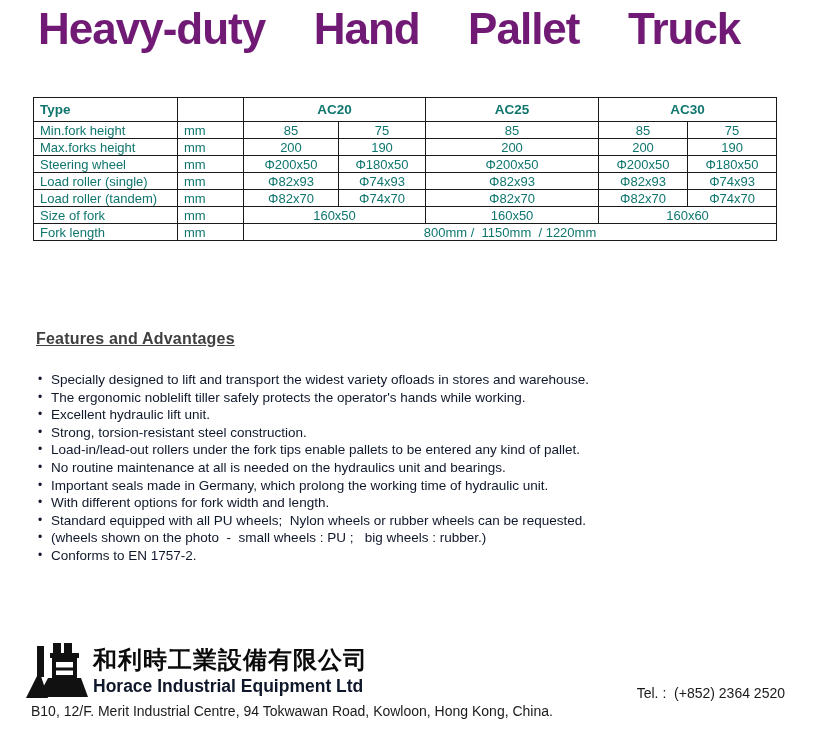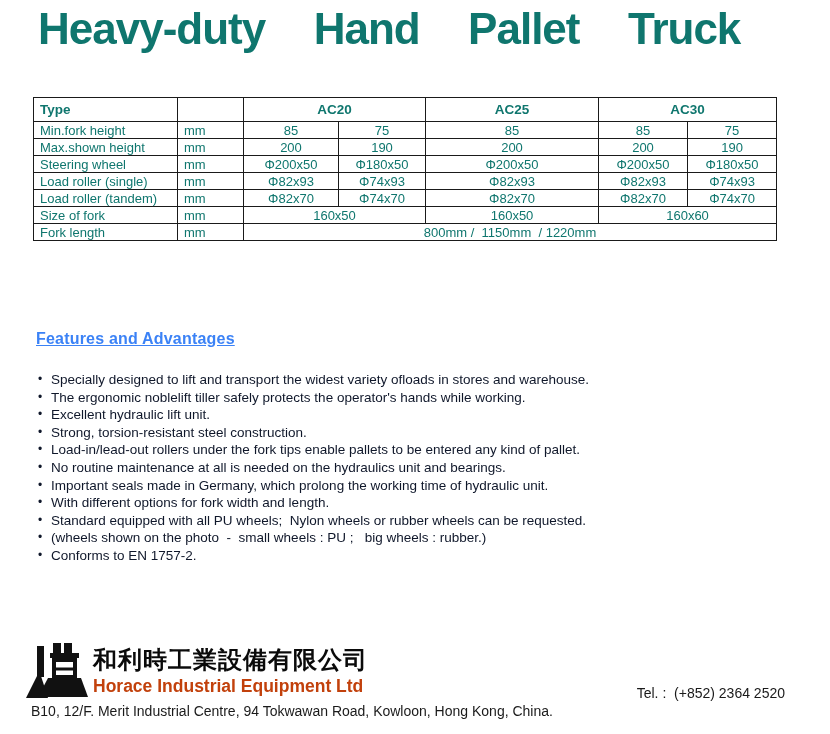--- a/index.html
+++ b/index.html
@@ -2,50 +2,50 @@
 <html><head>
 <meta charset="utf-8">
 <style>
   html, body { margin:0; padding:0; background:#ffffff; }
   .page {
     position:relative; width:830px; height:734px; background:#ffffff;
     font-family:"Liberation Sans", sans-serif; color:#111111; overflow:hidden;
   }
   .title {
     position:absolute; top:4px; left:38px; font-size:44px; font-weight:bold;
-    word-spacing:13px; letter-spacing:-1px; white-space:pre; color:#0f766e;
+    word-spacing:13px; letter-spacing:-1px; white-space:pre; color:#701a75;
   }
   table.spec {
     position:absolute; top:97px; left:33px; width:743px;
     border-collapse:collapse; table-layout:fixed; font-size:13px; color:#0f766e;
   }
   table.spec td {
     border:1px solid #1a1a1a; padding:0 4px; height:16px; line-height:15px;
     text-align:center; overflow:hidden; white-space:pre;
   }
   table.spec tr.hdr td { height:23px; font-weight:bold; font-size:13.5px; }
   table.spec td.l { text-align:left; padding-left:6px; }
   .features { position:absolute; top:330px; left:36px; width:756px; }
   .features h2 {
     margin:0; font-size:16px; font-weight:bold; text-decoration:underline;
-    color:#3b82f6; letter-spacing:0.2px;
+    color:#404040; letter-spacing:0.2px;
   }
   .features ul { margin:23px 0 0 0; padding:0; list-style:none; }
   .features li {
     position:relative; padding-left:15px; font-size:13.5px; line-height:17.6px;
     white-space:pre-wrap; color:#0f172a;
   }
   .features li::before { content:"\2022"; position:absolute; left:2px; top:0; font-size:12px; }
   .logo { position:absolute; left:26px; top:642px; width:62px; height:58px; }
   .company-zh {
     position:absolute; left:93px; top:644px; font-size:24px; letter-spacing:1px;
     color:#0a0a0a; font-weight:700;
   }
   .company-en {
-    position:absolute; left:93px; top:676px; font-size:17.5px; font-weight:bold; color:#c2410c;
+    position:absolute; left:93px; top:676px; font-size:17.5px; font-weight:bold; color:#0f172a;
   }
   .address { position:absolute; left:31px; top:703px; font-size:14px; color:#1a1a1a; }
   .contacts {
     position:absolute; top:651px; right:45px; text-align:right; font-size:14px;
     line-height:17.2px; color:#1a1a1a; white-space:pre;
   }
 </style>
 </head>
 <body>
 
@@ -74,21 +74,21 @@
       <tr>
         <td class="l">Min.fork height</td>
         <td class="l">mm</td>
         <td>85</td>
         <td>75</td>
         <td>85</td>
         <td>85</td>
         <td>75</td>
       </tr>
       <tr>
-        <td class="l">Max.shown height</td>
+        <td class="l">Max.forks height</td>
         <td class="l">mm</td>
         <td>200</td>
         <td>190</td>
         <td>200</td>
         <td>200</td>
         <td>190</td>
       </tr>
       <tr>
         <td class="l">Steering wheel</td>
         <td class="l">mm</td>

